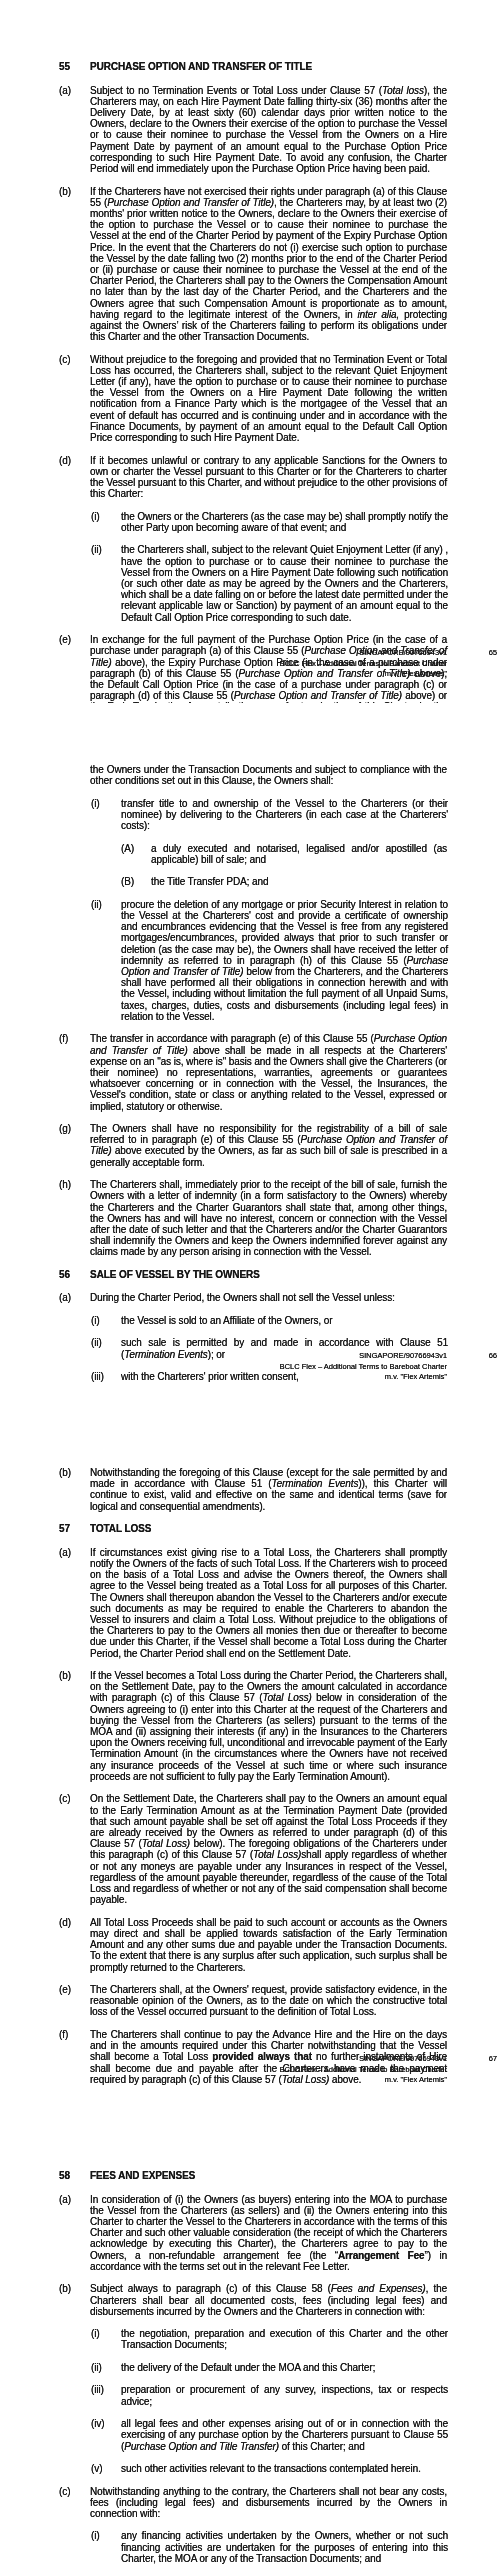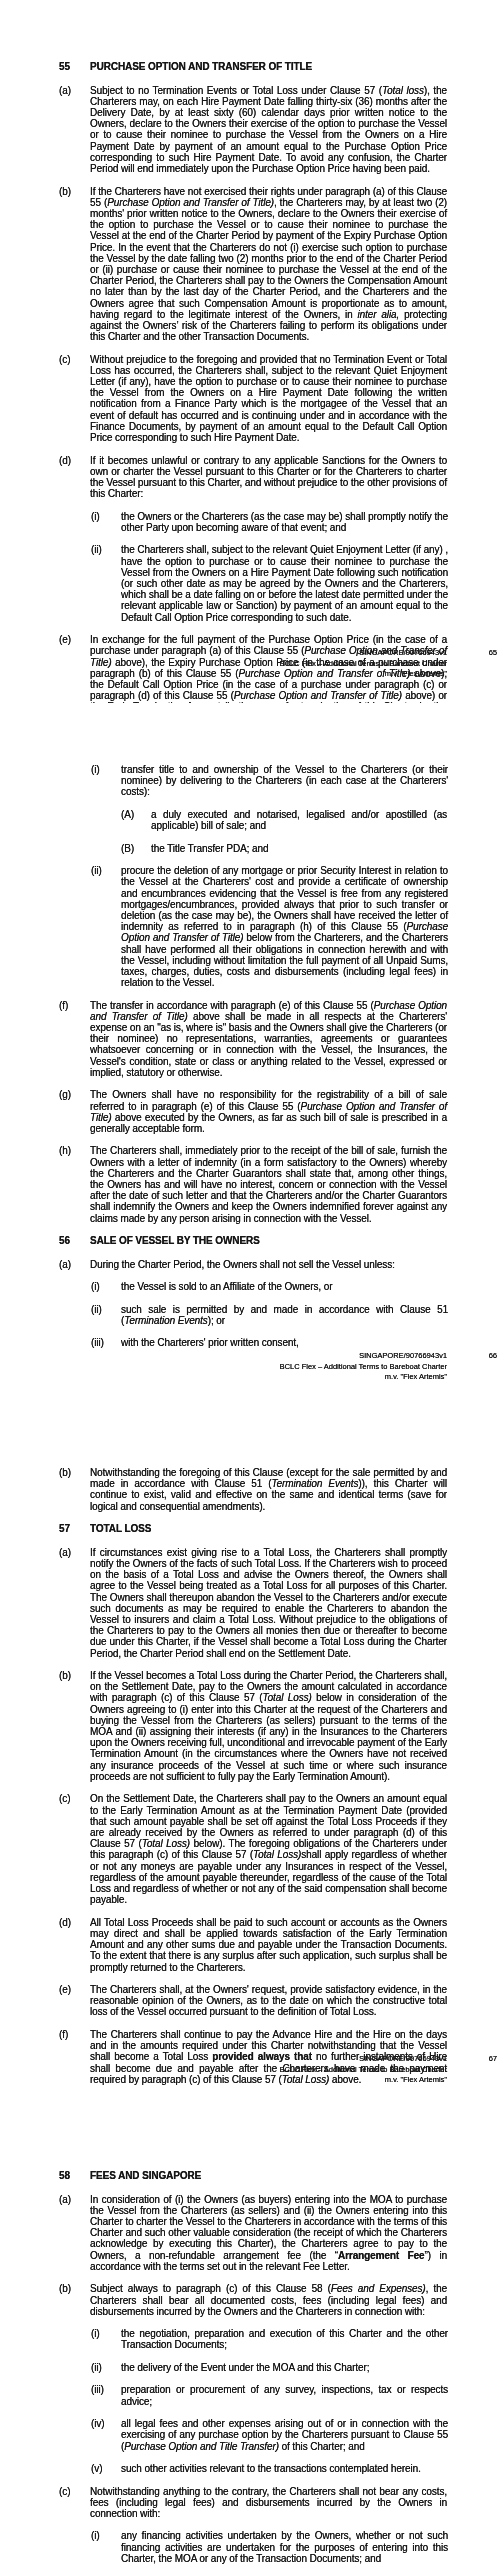--- a/index.html
+++ b/index.html
@@ -104,20 +104,23 @@
         <div class="pnum">65</div>
         <div class="fright">
           <div>SINGAPORE/90766943v1</div>
           <div>BCLC Flex – Additional Terms to Bareboat Charter</div>
           <div>m.v. "Flex Artemis"</div>
         </div>
       </div>
     </div>
     <div class="page">
       <div class="content">
+        <div class="block para lvl1">
+          <div class="ptext"><span>the Owners under the Transaction Documents and subject to compliance with the other conditions set out in this Clause, the Owners shall:</span></div>
+        </div>
         <div class="block para lvl2">
           <span class="marker">(i)</span>
           <div class="ptext"><span>transfer title to and ownership of the Vessel to the Charterers (or their nominee) by delivering to the Charterers (in each case at the Charterers' costs):</span></div>
         </div>
         <div class="block para lvl3">
           <span class="marker">(A)</span>
           <div class="ptext"><span>a duly executed and notarised, legalised and/or apostilled (as applicable) bill of sale; and</span></div>
         </div>
         <div class="block para lvl3">
           <span class="marker">(B)</span>
@@ -210,37 +213,37 @@
           <div>SINGAPORE/90766943v1</div>
           <div>BCLC Flex – Additional Terms to Bareboat Charter</div>
           <div>m.v. "Flex Artemis"</div>
         </div>
       </div>
     </div>
     <div class="page">
       <div class="content">
         <div class="block heading lvl1">
           <span class="marker">58</span>
-          <div class="ptext"><span>FEES AND SINGAPORE</span></div>
+          <div class="ptext"><span>FEES AND EXPENSES</span></div>
         </div>
         <div class="block para lvl1">
           <span class="marker">(a)</span>
           <div class="ptext"><span>In consideration of (i) the Owners (as buyers) entering into the MOA to purchase the Vessel from the Charterers (as sellers) and (ii) the Owners entering into this Charter to charter the Vessel to the Charterers in accordance with the terms of this Charter and such other valuable consideration (the receipt of which the Charterers acknowledge by executing this Charter), the Charterers agree to pay to the Owners, a non-refundable arrangement fee (the “</span><span class="bd">Arrangement Fee</span><span>”) in accordance with the terms set out in the relevant Fee Letter.</span></div>
         </div>
         <div class="block para lvl1">
           <span class="marker">(b)</span>
           <div class="ptext"><span>Subject always to paragraph (c) of this Clause 58 (</span><span class="it">Fees and Expenses)</span><span>, the Charterers shall bear all documented costs, fees (including legal fees) and disbursements incurred by the Owners and the Charterers in connection with:</span></div>
         </div>
         <div class="block para lvl2">
           <span class="marker">(i)</span>
           <div class="ptext"><span>the negotiation, preparation and execution of this Charter and the other Transaction Documents;</span></div>
         </div>
         <div class="block para lvl2">
           <span class="marker">(ii)</span>
-          <div class="ptext"><span>the delivery of the Event under the MOA and this Charter;</span></div>
+          <div class="ptext"><span>the delivery of the Default under the MOA and this Charter;</span></div>
         </div>
         <div class="block para lvl2">
           <span class="marker">(iii)</span>
           <div class="ptext"><span>preparation or procurement of any survey, inspections, tax or respects advice;</span></div>
         </div>
         <div class="block para lvl2">
           <span class="marker">(iv)</span>
           <div class="ptext"><span>all legal fees and other expenses arising out of or in connection with the exercising of any purchase option by the Charterers pursuant to Clause 55 (</span><span class="it">Purchase Option and Title Transfer)</span><span> of this Charter; and</span></div>
         </div>
         <div class="block para lvl2">

